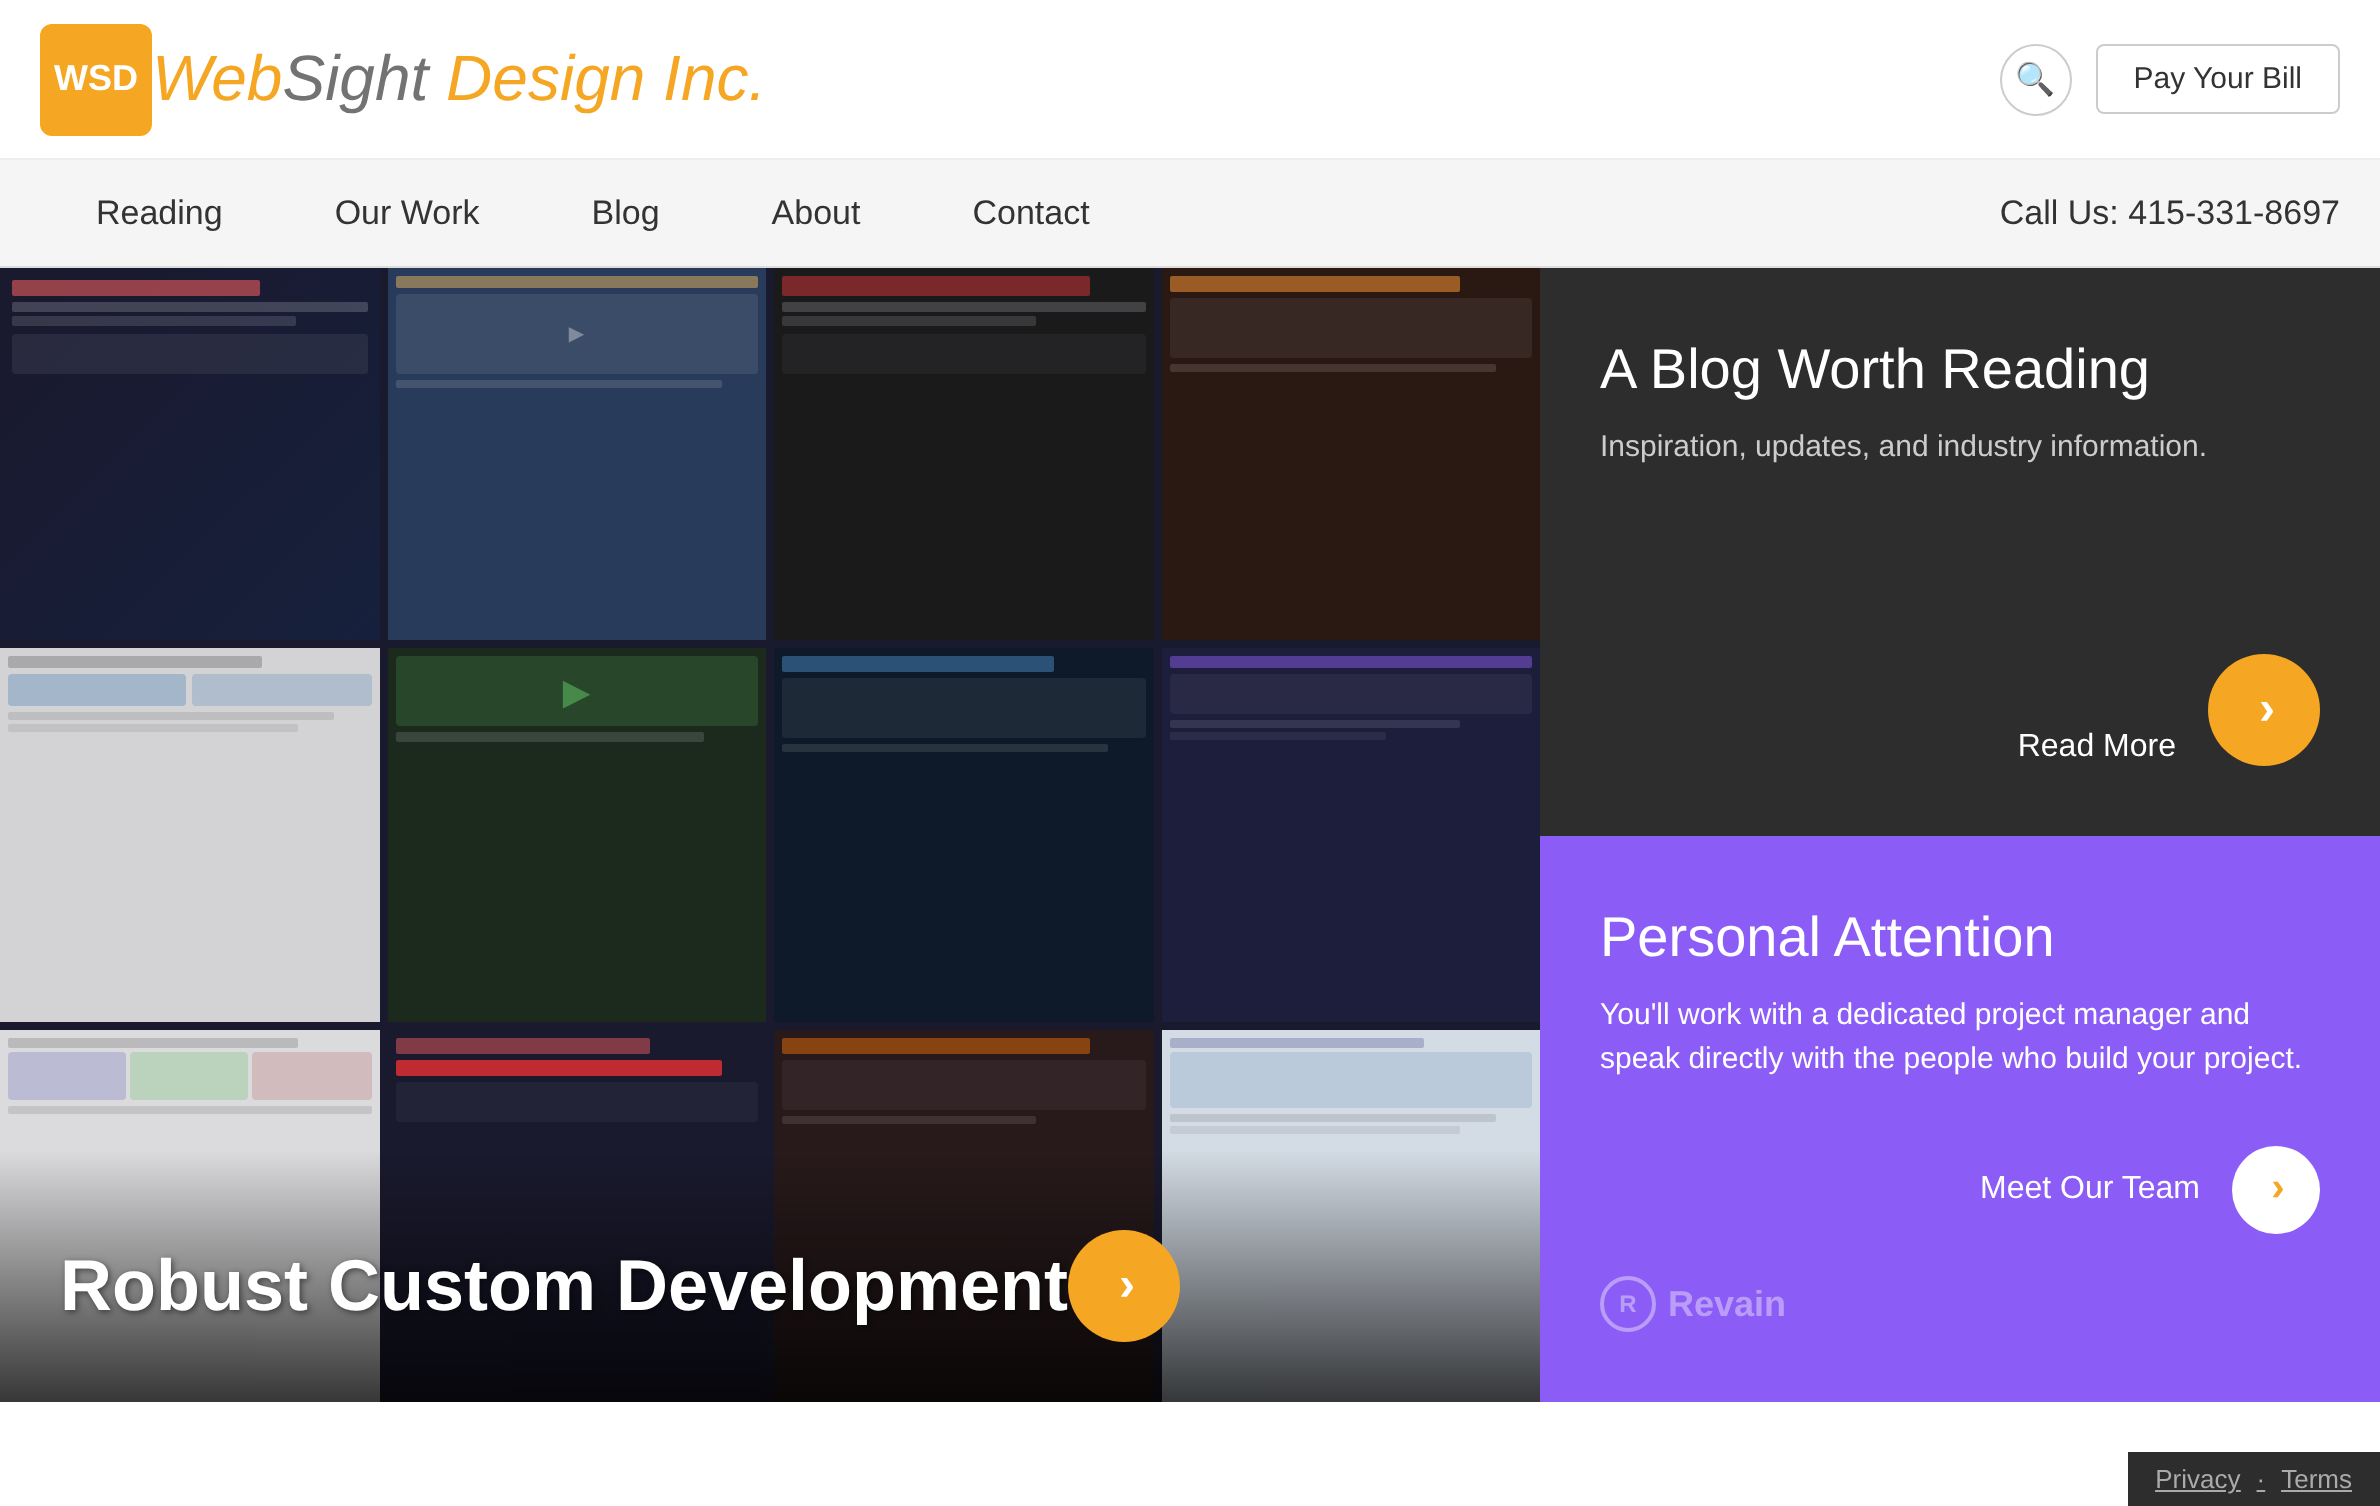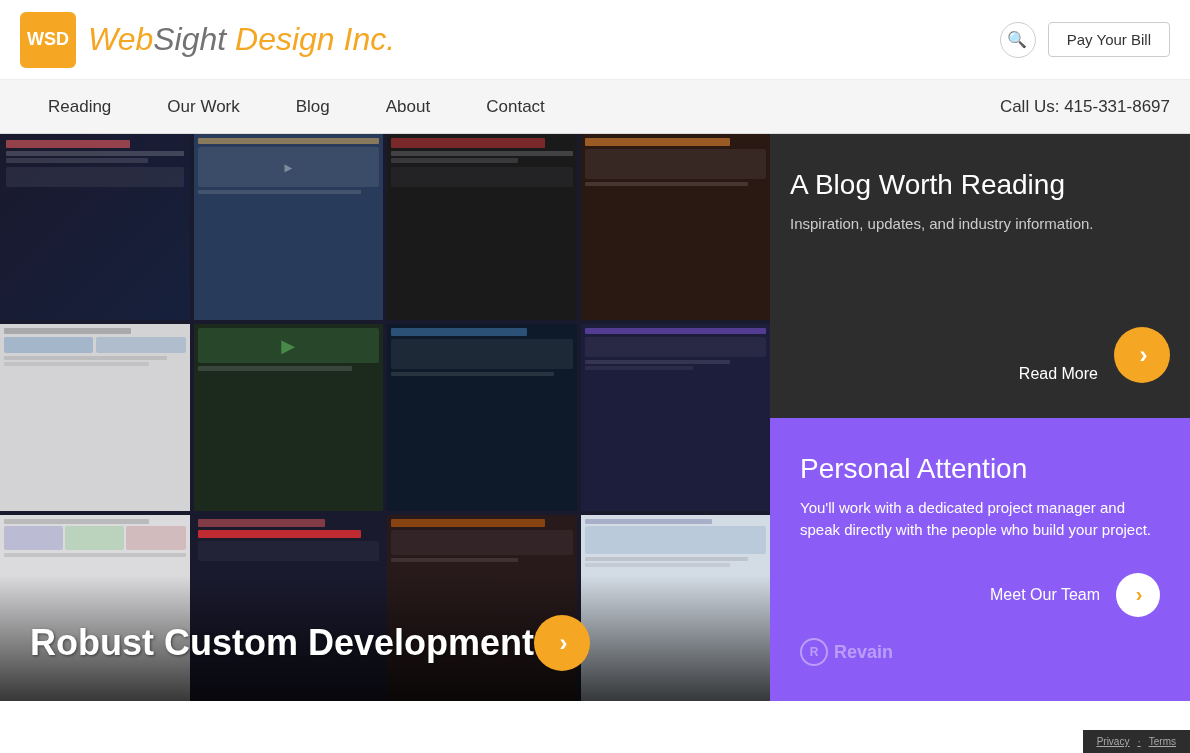--- a/index.html
+++ b/index.html
@@ -11,21 +11,20 @@
       align-items: center;
       justify-content: space-between;
       padding: 10px 20px;
       background: #fff;
       border-bottom: 1px solid #eee;
       height: 80px;
     }
     .logo-area {
       display: flex;
       align-items: center;
-      gap: 12px;
     }
     .logo-box {
       background: #f5a623;
       color: #fff;
       font-weight: bold;
       font-size: 18px;
       width: 56px;
       height: 56px;
       display: flex;
       align-items: center;
@@ -174,21 +173,21 @@
     
     .hero-right {
       width: 420px;
       height: 567px;
       display: flex;
       flex-direction: column;
     }
     .panel-blog {
       background: #2d2d2d;
       flex: 1;
-      padding: 35px 20px;
+      padding: 35px 30px;
       display: flex;
       flex-direction: column;
       justify-content: space-between;
     }
     .panel-blog h2 {
       color: #fff;
       font-size: 28px;
       font-weight: 400;
       margin-bottom: 12px;
     }
@@ -262,21 +261,21 @@
     
     .footer-cookie {
       position: fixed;
       bottom: 0;
       right: 0;
       background: #2d2d2d;
       padding: 6px 14px;
       display: flex;
       align-items: center;
       gap: 8px;
-      font-size: 10px;
+      font-size: 13px;
       color: #aaa;
       text-decoration: underline;
     }
     .footer-cookie a {
       color: #aaa;
       text-decoration: underline;
     }
 
     
     .revain-area {

